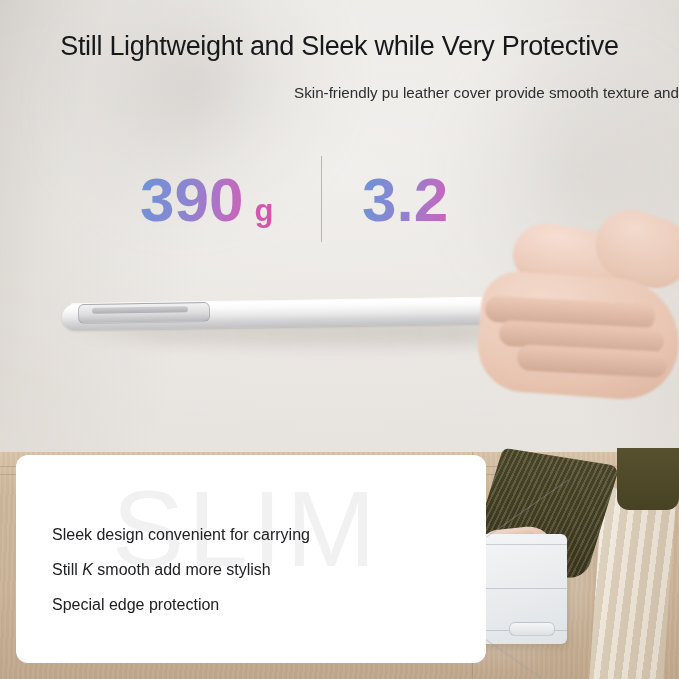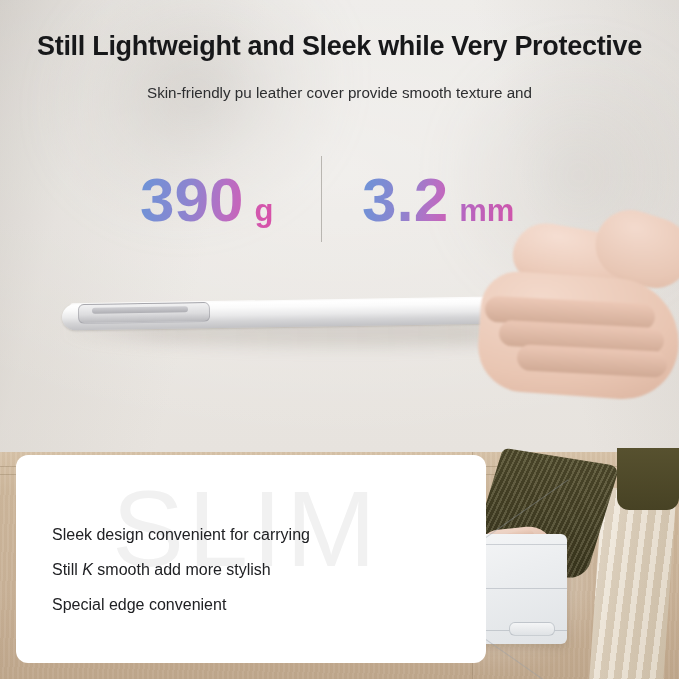--- a/index.html
+++ b/index.html
@@ -63,35 +63,35 @@
     pointer-events: none;
   }
 
   
   .headline {
     position: absolute;
     left: 0; top: 31px;
     width: 679px;
     text-align: center;
     font-size: 27px;
-    font-weight: bold;
+    font-weight: normal;
     letter-spacing: -0.3px;
     color: #17181a;
     white-space: nowrap;
   }
   .subhead {
     position: absolute;
     left: 0; top: 82px;
     width: 679px;
     text-align: center;
     font-size: 15.2px;
     line-height: 22px;
     color: #2d2e30;
   }
-  .subhead div { white-space: nowrap; }
+  .subhead div { white-space: nowrap; text-align: right; }
 
   
   .stats {
     position: absolute;
     left: 0; top: 156px;
     width: 598px;
     height: 88px;
     text-align: center;
   }
   .stat {
@@ -442,21 +442,20 @@
     </div>
 
     <div class="stats">
       <div class="stat weight">
         <span class="stat-value">390</span>
         <span class="stat-unit">g</span>
       </div>
       <div class="stat-divider"></div>
       <div class="stat thick">
         <span class="stat-value">3.2</span>
-        <span class="stat-unit">mm</span>
       </div>
     </div>
 
     <div class="tablet-wrap">
       <div class="tablet-shadow"></div>
       <div class="tablet-body"></div>
       <div class="tablet-top-hl"></div>
       <div class="tablet-cam"></div>
       <div class="tablet-cam-notch"></div>
       <div class="tablet-btn b1"></div>
@@ -505,17 +504,17 @@
     <div class="case-fold case-x1"></div>
     <div class="case-fold case-x2"></div>
     <div class="case-tab"></div>
   </div>
 
   <div class="card">
     <div class="card-watermark">SLIM</div>
     <div class="bullets">
       <div class="bullet"><span>Sleek design convenient for carrying</span></div>
       <div class="bullet"><span>Still </span><em>K</em><span> smooth add more stylish</span></div>
-      <div class="bullet"><span>Special edge convenient</span></div>
+      <div class="bullet"><span>Special edge protection</span></div>
     </div>
   </div>
 
 </div>
 
 </body></html>

